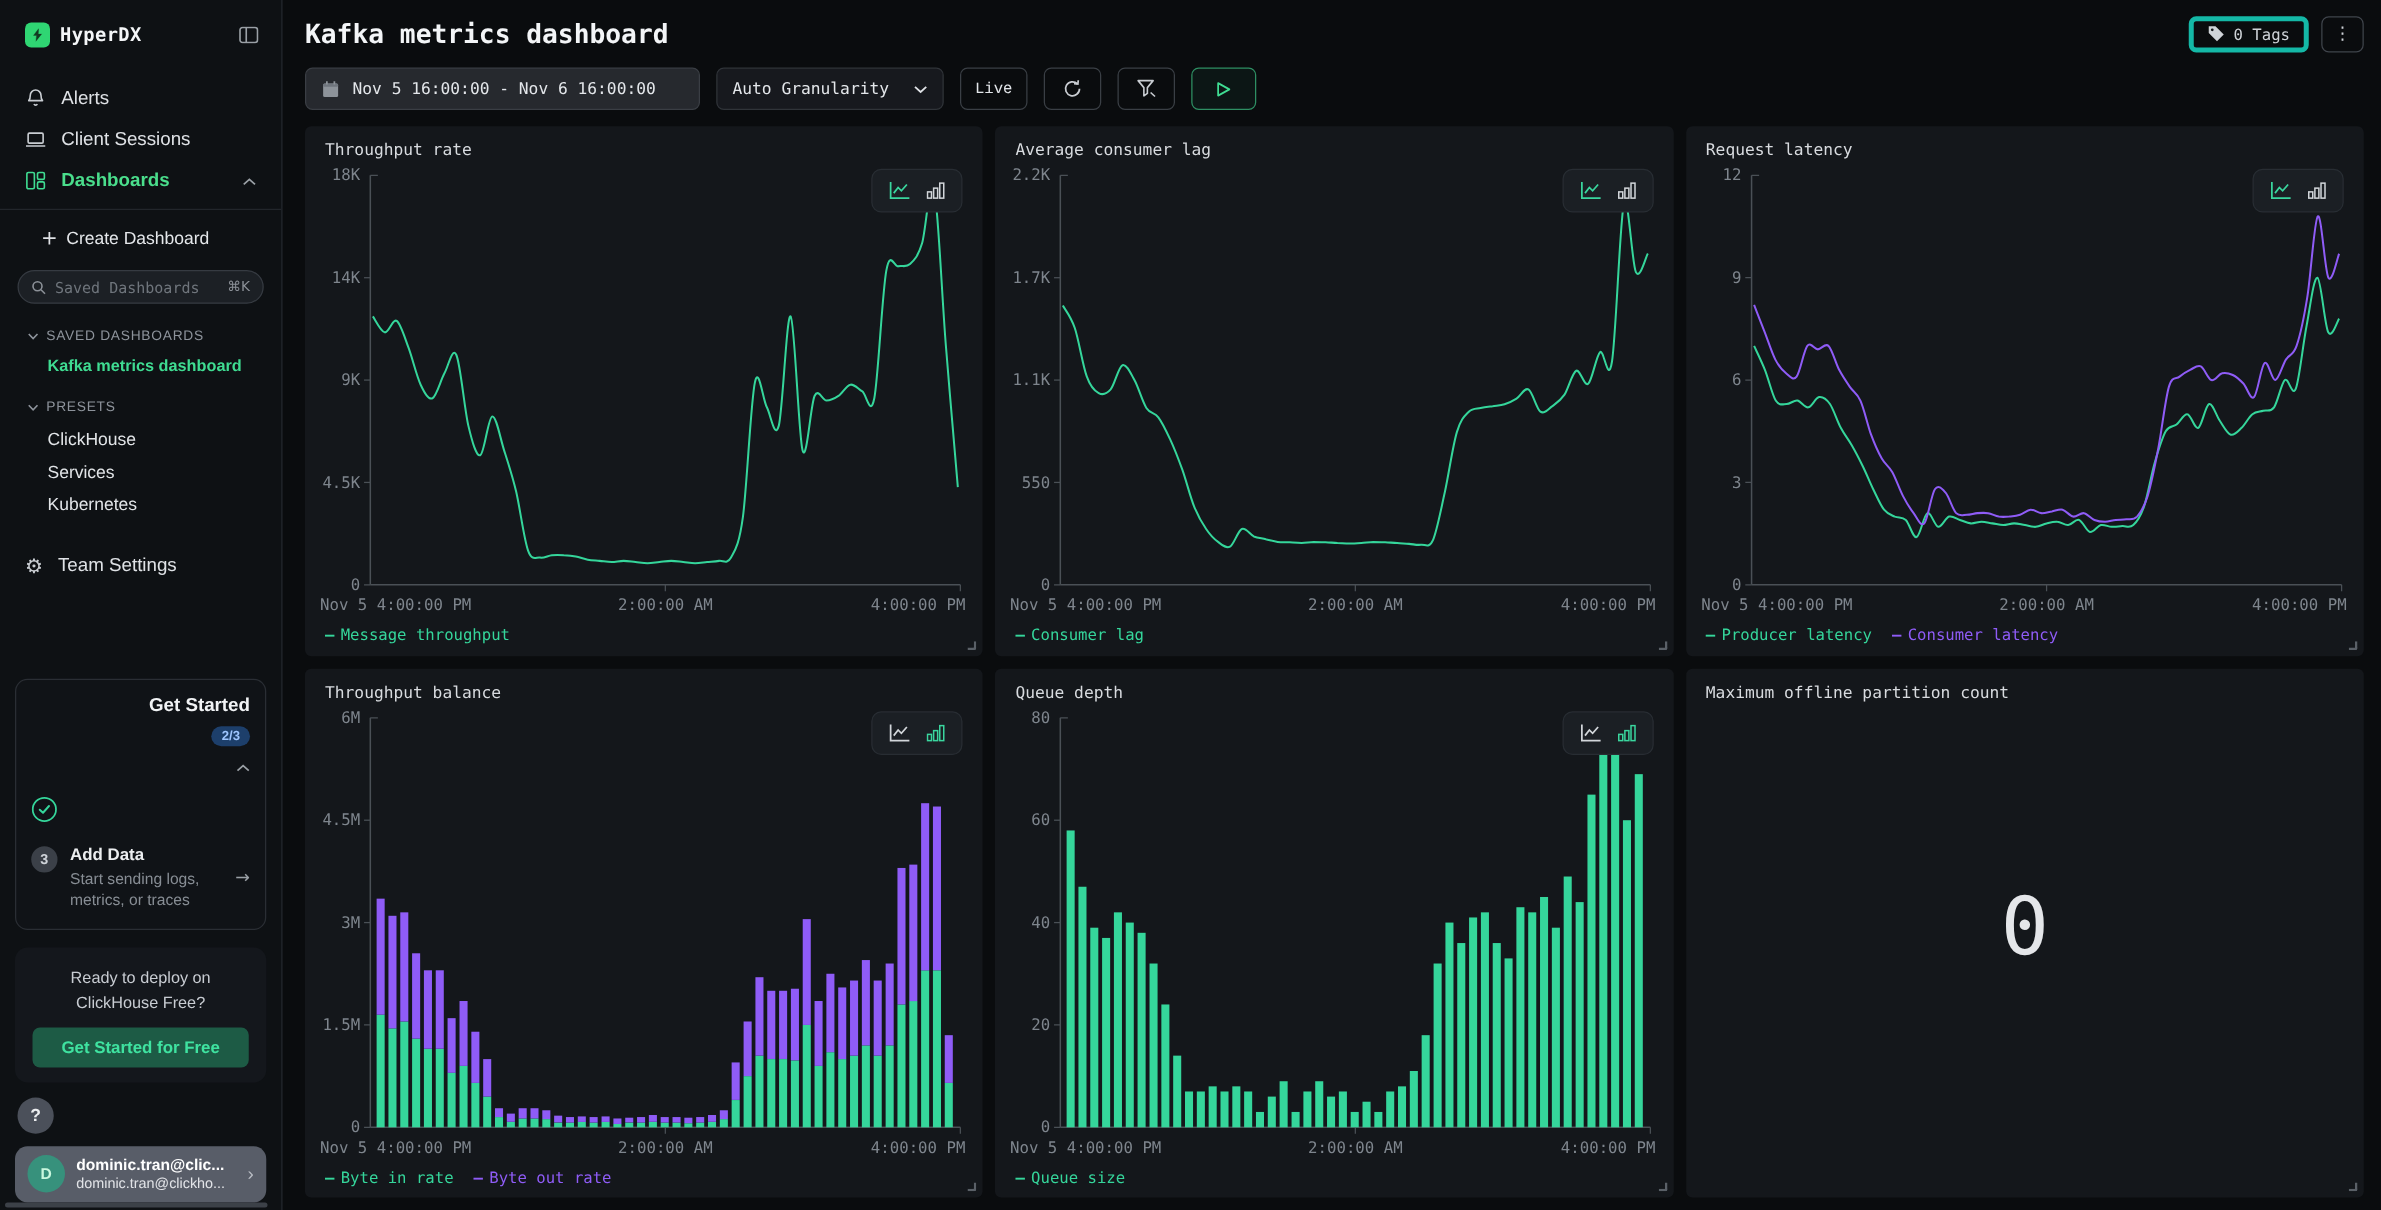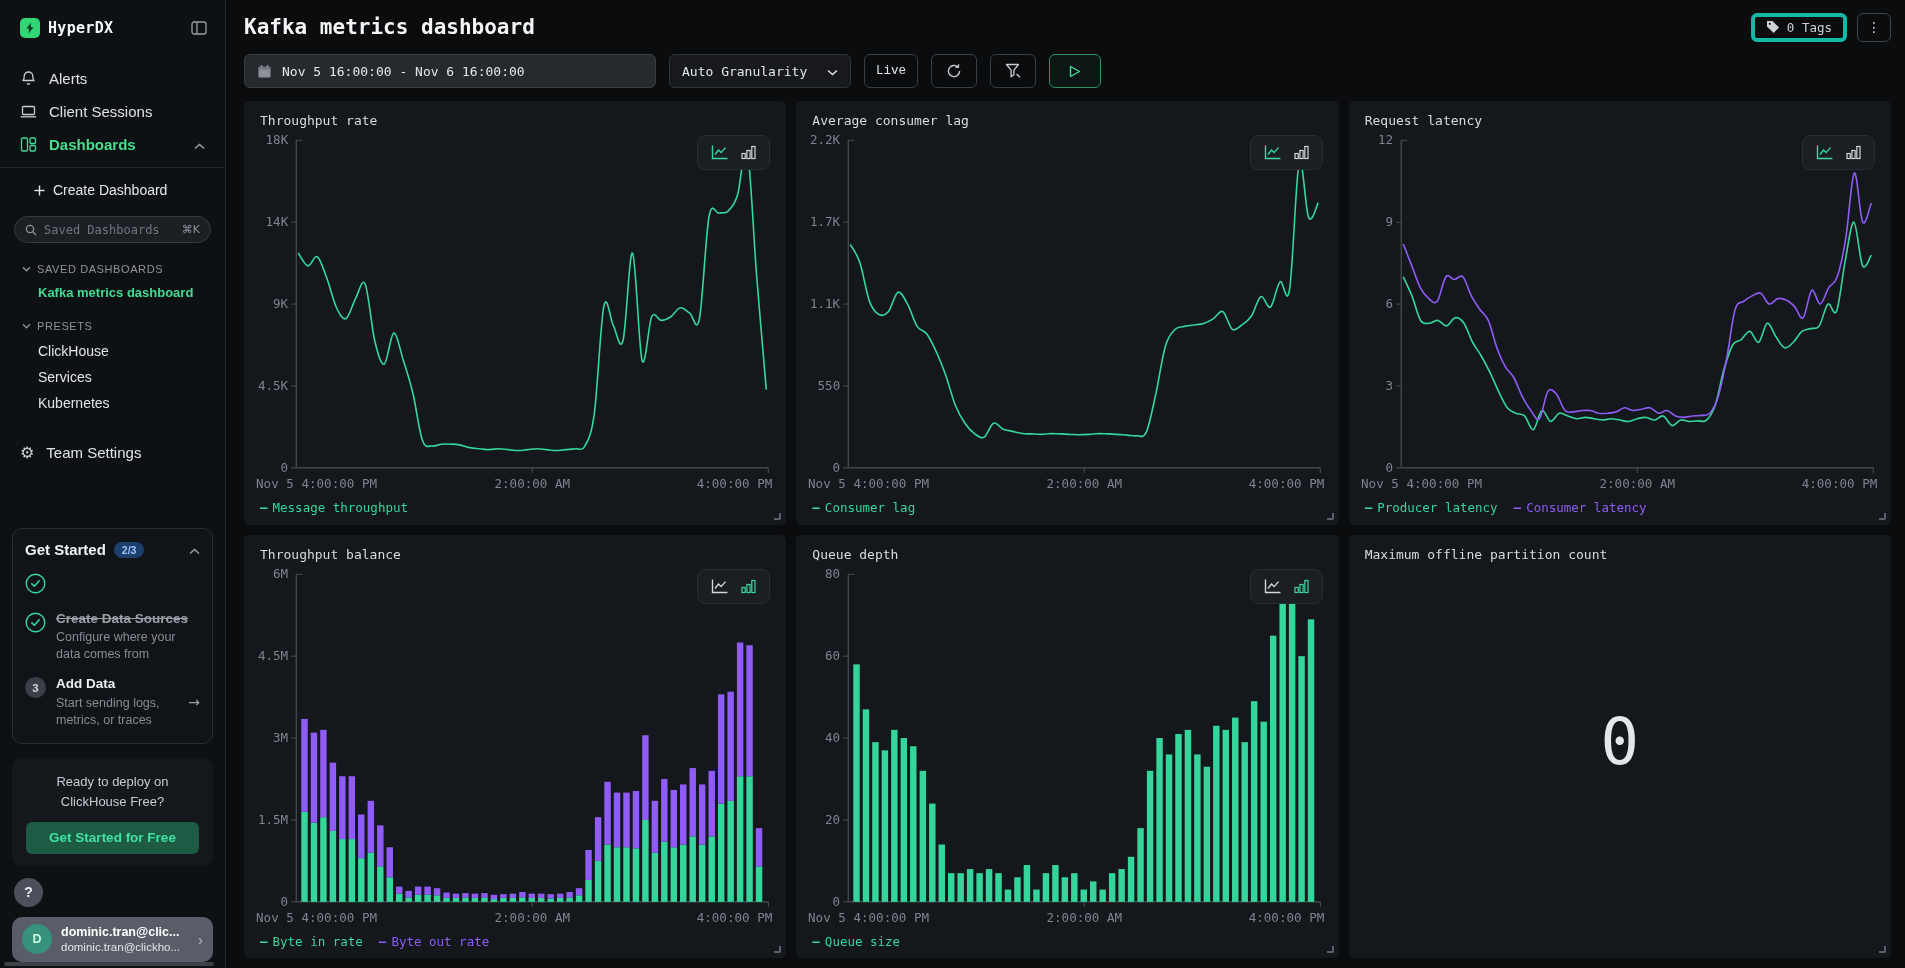--- a/index.html
+++ b/index.html
@@ -22,21 +22,21 @@
   .side-search input { flex:1; background:transparent; border:none; outline:none; color:#9aa0a6; font-family:"DejaVu Sans Mono","Liberation Mono",monospace; font-size:12px; min-width:0; }
   .side-search .kbd { font-family:"DejaVu Sans","Liberation Sans",sans-serif; font-size:11px; color:#8b9097; }
   .section-head { display:flex; align-items:center; gap:6px; font-size:11px; letter-spacing:.6px; color:#8d939b; margin:16px 4px 6px 10px; }
   .saved-link { font-size:13px; font-weight:bold; color:#3fdc92; padding:4px 8px 4px 26px; cursor:pointer; }
   .preset-item { font-size:14px; color:#e2e5e8; padding:5px 8px 5px 26px; cursor:pointer; }
   .team-row { display:flex; align-items:center; gap:12px; font-size:15px; color:#dfe2e6; padding:6px 8px; margin-top:22px; cursor:pointer; }
   .gear-glyph { font-family:"DejaVu Sans",sans-serif; font-size:16px; color:#c9cdd2; line-height:1; }
 
   .side-bottom { margin-top:auto; display:flex; flex-direction:column; }
   .gs-card { border:1px solid #2a2e34; border-radius:10px; padding:12px 12px 14px 12px; background:#101317; }
-  .gs-head { display:flex; align-items:center; gap:8px; }
+  .gs-head { display:flex; align-items:flex-end; gap:8px;flex-direction:column; }
   .gs-title { font-size:15px; font-weight:bold; color:#f1f3f5; }
   .gs-badge { background:#1d3f6b; color:#9ec5fe; font-size:10.5px; font-weight:bold; border-radius:10px; padding:2px 8px; }
   .gs-head .chev { margin-left:auto; cursor:pointer; }
   .gs-item { display:flex; gap:10px; margin-top:12px; align-items:flex-start; }
   .gs-icon { flex-shrink:0; margin-top:2px; }
   .num-circle { width:21px; height:21px; border-radius:50%; background:#3b4048; color:#cfd3d9; font-size:11.5px; font-weight:bold; display:flex; align-items:center; justify-content:center; }
   .gs-done-title { font-size:13.5px; font-weight:600; color:#9aa0a6; text-decoration:line-through; line-height:1.3; }
   .gs-todo-title { font-size:13.5px; font-weight:600; color:#eceef0; line-height:1.3; }
   .gs-desc { font-size:12.5px; color:#878d94; line-height:1.35; margin-top:2px; }
   .gs-arrow { margin-left:auto; color:#9aa0a6; font-family:"DejaVu Sans",sans-serif; font-size:14px; align-self:center; }
@@ -59,21 +59,21 @@
   .tags-btn { height:29px; display:flex; align-items:center; gap:7px; border:4px solid #14b8a6; border-radius:6px; padding:0 11px; color:#cfd3d8; font-family:"DejaVu Sans Mono","Liberation Mono",monospace; font-size:12.5px; cursor:pointer; background:transparent; }
   .kebab-btn { width:34px; height:29px; border:1px solid #3f444b; border-radius:6px; display:flex; align-items:center; justify-content:center; color:#cfd3d8; font-family:"DejaVu Sans",sans-serif; font-size:14px; cursor:pointer; background:transparent; }
 
   .toolbar { display:flex; gap:13px; margin-bottom:13px; }
   .toolbar .search-box { flex:1; height:34px; background:#17191e; border:1px solid #303439; border-radius:6px; display:flex; align-items:center; padding:0 12px; gap:8px; min-width:0; }
   .search-box input { flex:1; background:transparent; border:none; outline:none; color:#d5d8dc; font-family:"DejaVu Sans Mono","Liberation Mono",monospace; font-size:12.5px; min-width:0; }
   .search-box input::placeholder, .side-search input::placeholder { color:#6f757c; }
   .lang-sql { color:#9aa0a6; font-family:"DejaVu Sans Mono","Liberation Mono",monospace; font-size:12.5px; cursor:pointer; }
   .lang-sep { color:#4a4f55; font-size:12.5px; }
   .lang-lucene { color:#3fdc92; font-family:"DejaVu Sans Mono","Liberation Mono",monospace; font-size:12.5px; cursor:pointer; }
-  .date-box { width:412px; height:34px; background:#26292e; border:1px solid #3a3e44; border-radius:6px; display:flex; align-items:center; gap:10px; padding:0 12px; color:#e3e6ea; font-family:"DejaVu Sans Mono","Liberation Mono",monospace; font-size:13px; cursor:pointer; }
+  .date-box { width:316px; height:34px; background:#26292e; border:1px solid #3a3e44; border-radius:6px; display:flex; align-items:center; gap:10px; padding:0 12px; color:#e3e6ea; font-family:"DejaVu Sans Mono","Liberation Mono",monospace; font-size:13px; cursor:pointer; }
   .gran-box { width:182px; height:34px; background:#17191e; border:1px solid #303439; border-radius:6px; display:flex; align-items:center; padding:0 12px; color:#e3e6ea; font-family:"DejaVu Sans Mono","Liberation Mono",monospace; font-size:13px; cursor:pointer; }
   .gran-box .chev { margin-left:auto; }
   .live-btn { width:54px; height:34px; background:transparent; border:1px solid #3a3f45; border-radius:6px; color:#e3e6ea; font-family:Liberation Mono, monospace; font-size:12.5px; cursor:pointer; }
   .icon-btn { width:46px; height:34px; background:transparent; border:1px solid #3a3f45; border-radius:6px; display:flex; align-items:center; justify-content:center; cursor:pointer; }
   .play-btn { width:52px; border-color:#2e8f63; background:rgba(52,211,153,0.05); }
 
   .grid { flex:1; display:grid; grid-template-columns:repeat(3,1fr); grid-template-rows:repeat(2,1fr); gap:10px; min-height:0; }
   .panel { background:#14171b; border-radius:5px; padding:10px 12px 6px 12px; display:flex; flex-direction:column; position:relative; min-height:0; }
   .panel-title { font-family:"DejaVu Sans Mono","Liberation Mono",monospace; font-size:13px; color:#d8dbdf; margin:2px 0 0 4px; }
   .panel svg.chart { flex:1; width:100%; min-height:0; }
@@ -182,30 +182,20 @@
         <span class="gs-badge">2/3</span>
         <span class="chev"><svg width="11" height="7" viewBox="0 0 11 7">
               <polyline points="1,5.5 5.5,1.5 10,5.5" fill="none" stroke="#9aa0a6" stroke-width="1.4"></polyline>
             </svg></span>
       </div>
       <div class="gs-item">
         <span class="gs-icon"><svg width="21" height="21" viewBox="0 0 21 21">
               <circle cx="10.5" cy="10.5" r="9.3" fill="none" stroke="#35d69b" stroke-width="1.4"></circle>
               <polyline points="6.8,10.8 9.4,13.2 14.2,7.8" fill="none" stroke="#35d69b" stroke-width="1.6" stroke-linecap="round" stroke-linejoin="round"></polyline>
             </svg></span>
-      </div>
-      <div class="gs-item">
-        <span class="gs-icon"><svg width="21" height="21" viewBox="0 0 21 21">
-              <circle cx="10.5" cy="10.5" r="9.3" fill="none" stroke="#35d69b" stroke-width="1.4"></circle>
-              <polyline points="6.8,10.8 9.4,13.2 14.2,7.8" fill="none" stroke="#35d69b" stroke-width="1.6" stroke-linecap="round" stroke-linejoin="round"></polyline>
-            </svg></span>
-        <span>
-          <div class="gs-done-title">Create Data Sources</div>
-          <div class="gs-desc">Configure where your data comes from</div>
-        </span>
       </div>
       <div class="gs-item">
         <span class="gs-icon num-circle">3</span>
         <span>
           <div class="gs-todo-title">Add Data</div>
           <div class="gs-desc">Start sending logs, metrics, or traces</div>
         </span>
         <span class="gs-arrow">→</span>
       </div>
     </div>

